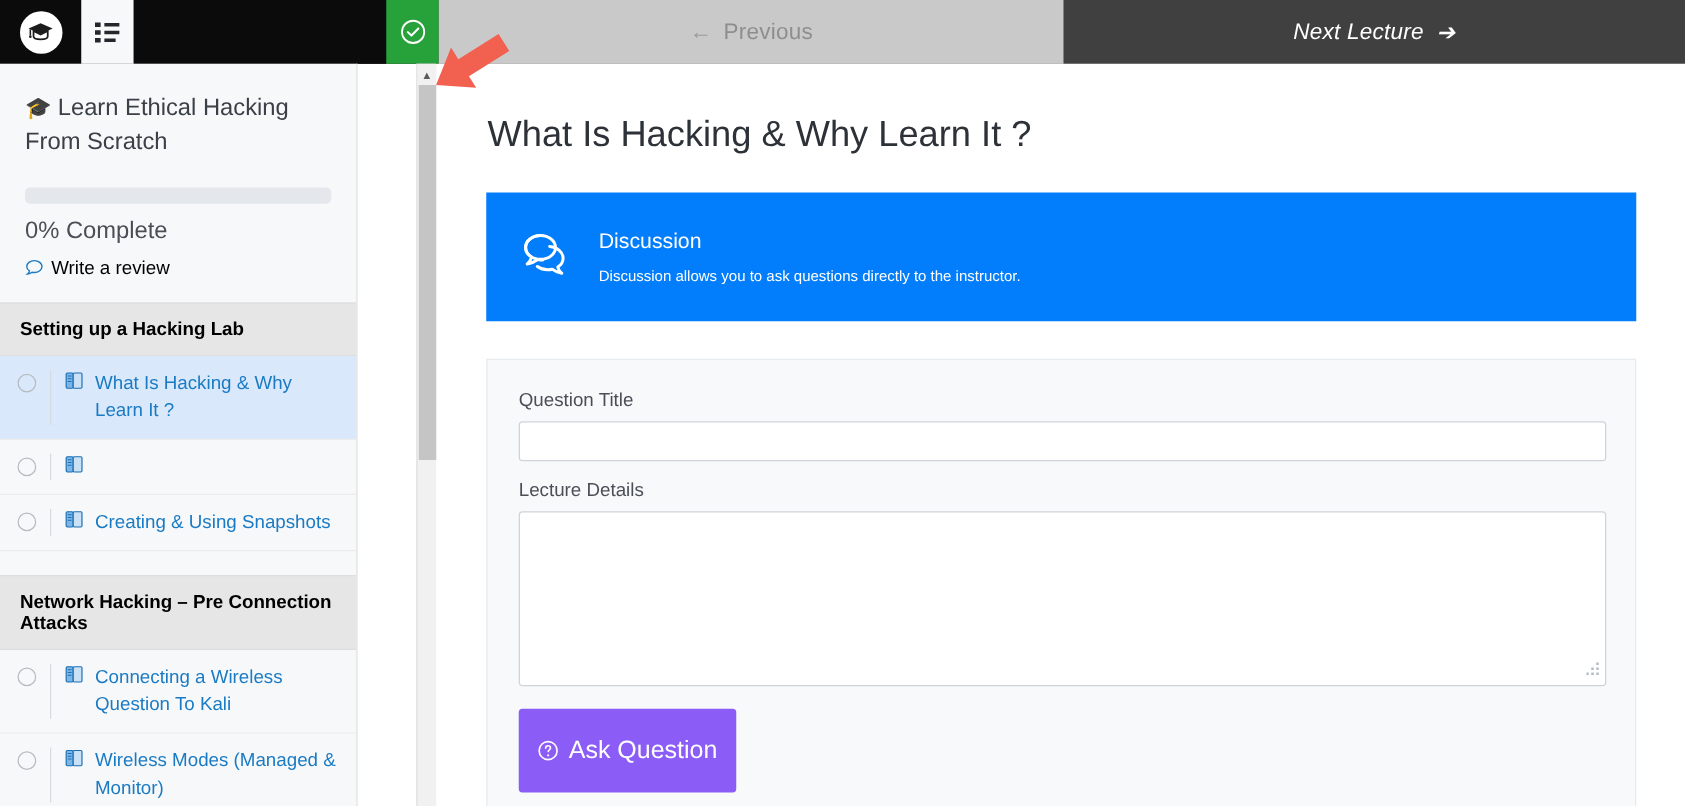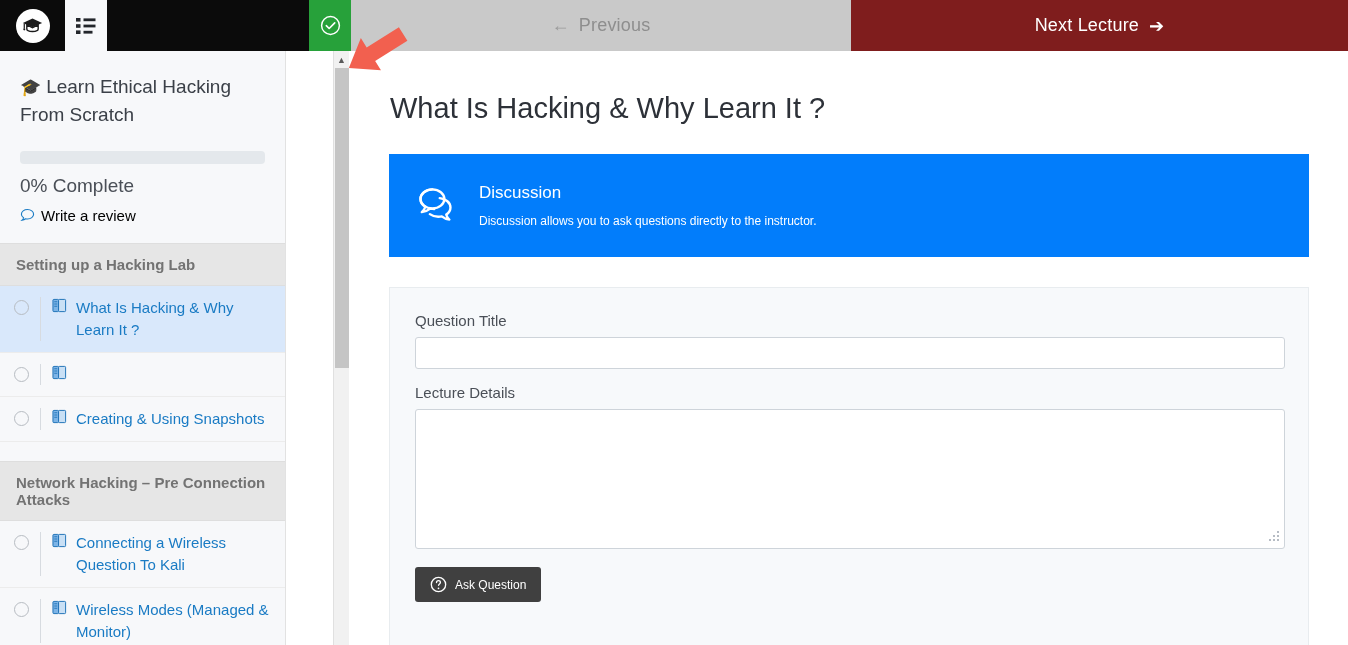--- a/index.html
+++ b/index.html
@@ -45,25 +45,26 @@
     width: 500px; height: 51px;
     background: #c9c9c9;
     color: #8e8e8e;
     display: flex; align-items: center; justify-content: center;
     font-size: 18px;
     letter-spacing: .2px;
   }
   .prev-btn .arrow { margin-right: 9px; font-size: 18px; color: #9a9a9a; }
   .next-btn {
     flex: 1; height: 51px;
-    background: #7f1d1d;
+    background: #404040;
     color: #ffffff;
     display: flex; align-items: center; justify-content: center;
     font-size: 18px;
     letter-spacing: .2px;
+    font-style: italic;
   }
   .next-btn .arrow { margin-left: 10px; font-size: 18px; }
 
   
   .sidebar {
     position: absolute; top: 51px; left: 0;
     width: 286px; height: 594px;
     background: #f7f8fa;
     overflow: hidden;
     border-right: 1px solid #e2e2e2;
@@ -88,21 +89,21 @@
     margin-top: 10px;
     font-size: 15px; color: #000000;
     display: flex; align-items: center;
   }
   .review-link .bubble { margin-right: 6px; display: inline-flex; }
 
   .section-head {
     margin-top: 19px;
     background: #e6e6e6;
     padding: 12px 16px;
-    font-size: 15px; font-weight: bold; color: #737373;
+    font-size: 15px; font-weight: bold; color: #000000;
     border-top: 1px solid #dedede;
     border-bottom: 1px solid #dedede;
   }
   .lesson {
     display: flex; align-items: flex-start;
     padding: 11px 10px 11px 8px;
     border-bottom: 1px solid #ececec;
     background: #f7f8fa;
     min-height: 44px;
   }
@@ -194,25 +195,25 @@
     font-size: 14px; color: #2d3138;
     padding: 8px 10px;
     outline: none;
     resize: none;
   }
   .ta-wrap { position: relative; width: 870px; }
   .ta-grip { position: absolute; right: 4px; bottom: 4px; pointer-events: none; }
   .ask-btn {
     margin-top: 18px;
     display: inline-flex; align-items: center;
-    background: #404040; border: none; border-radius: 3px;
+    background: #8b5cf6; border: none; border-radius: 3px;
     color: #ffffff;
     font-family: "Liberation Sans", sans-serif;
-    font-size: 12px;
-    padding: 9px 15px;
+    font-size: 20px;
+    padding: 22px 15px;
     cursor: pointer;
   }
   .ask-btn .q-icon { margin-right: 8px; display: inline-flex; }
 
   
   .annot-arrow { position: absolute; top: 22px; left: 340px; pointer-events: none; }
 </style>
 </head>
 <body>
 

